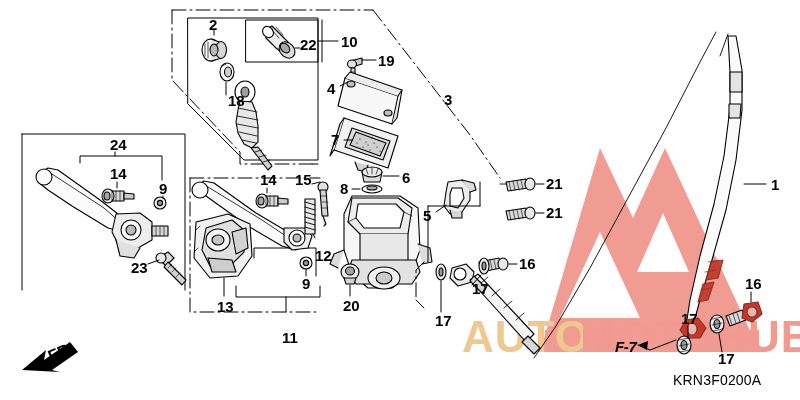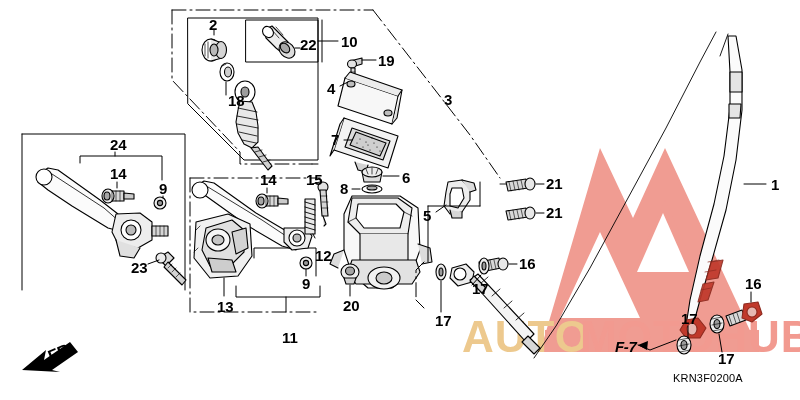--- a/index.html
+++ b/index.html
@@ -4,21 +4,21 @@
 <style>
   html,body{margin:0;padding:0;background:#fff;}
   body{width:800px;height:400px;overflow:hidden;
        font-family:"Liberation Sans",sans-serif;}
   #stage{position:relative;width:800px;height:400px;background:#ffffff;}
   #stage svg{position:absolute;left:0;top:0;}
   .lbl{position:absolute;font-family:"Liberation Sans",sans-serif;
        font-size:15px;font-weight:700;color:#000;line-height:1;
        white-space:nowrap;}
   .partno{position:absolute;font-family:"Liberation Sans",sans-serif;
-          font-size:11px;font-weight:400;color:#000;letter-spacing:.2px;}
+          font-size:14px;font-weight:400;color:#000;letter-spacing:.2px;}
   .f7{position:absolute;font-family:"Liberation Sans",sans-serif;
       font-size:15px;font-weight:700;color:#000;letter-spacing:-.3px;font-style:italic;}
   .frtxt{position:absolute;font-family:"Liberation Sans",sans-serif;
          font-size:16px;font-weight:700;color:#000;
          transform:rotate(-22deg);transform-origin:left center;}
   .wmtext{position:absolute;font-family:"Liberation Sans",sans-serif;
           font-weight:700;font-size:44px;letter-spacing:1px;
           user-select:none;}
 </style>
 </head>
@@ -375,21 +375,21 @@
   <div class="lbl" style="left:331px;top:132px;">7</div>
   <div class="lbl" style="left:340px;top:181px;">8</div>
   <div class="lbl" style="left:159px;top:181px;">9</div>
   <div class="lbl" style="left:302px;top:276px;">9</div>
   <div class="lbl" style="left:341px;top:34px;">10</div>
   <div class="lbl" style="left:282px;top:313px;margin-top:17px;">11</div>
   <div class="lbl" style="left:307px;top:248px;margin-left:8px;">12</div>
   <div class="lbl" style="left:217px;top:299px;">13</div>
   <div class="lbl" style="left:110px;top:166px;">14</div>
   <div class="lbl" style="left:260px;top:172px;">14</div>
-  <div class="lbl" style="left:295px;top:172px;margin-left:11px;">15</div>
+  <div class="lbl" style="left:295px;top:172px;">15</div>
   <div class="lbl" style="left:519px;top:256px;">16</div>
   <div class="lbl" style="left:745px;top:276px;">16</div>
   <div class="lbl" style="left:472px;top:281px;">17</div>
   <div class="lbl" style="left:435px;top:313px;">17</div>
   <div class="lbl" style="left:681px;top:311px;">17</div>
   <div class="lbl" style="left:718px;top:351px;">17</div>
   <div class="lbl" style="left:228px;top:93px;">18</div>
   <div class="lbl" style="left:378px;top:53px;">19</div>
   <div class="lbl" style="left:343px;top:298px;">20</div>
   <div class="lbl" style="left:546px;top:176px;">21</div>

